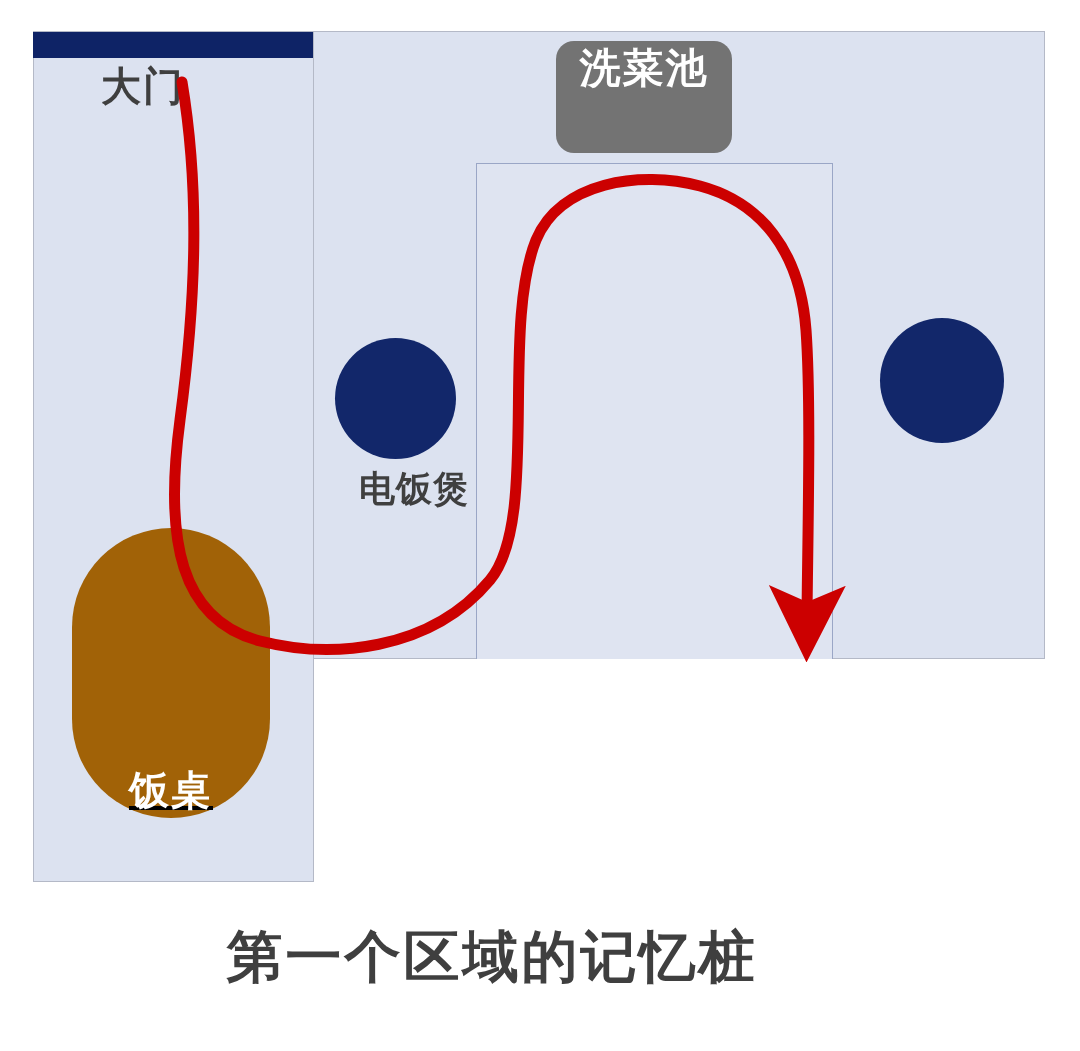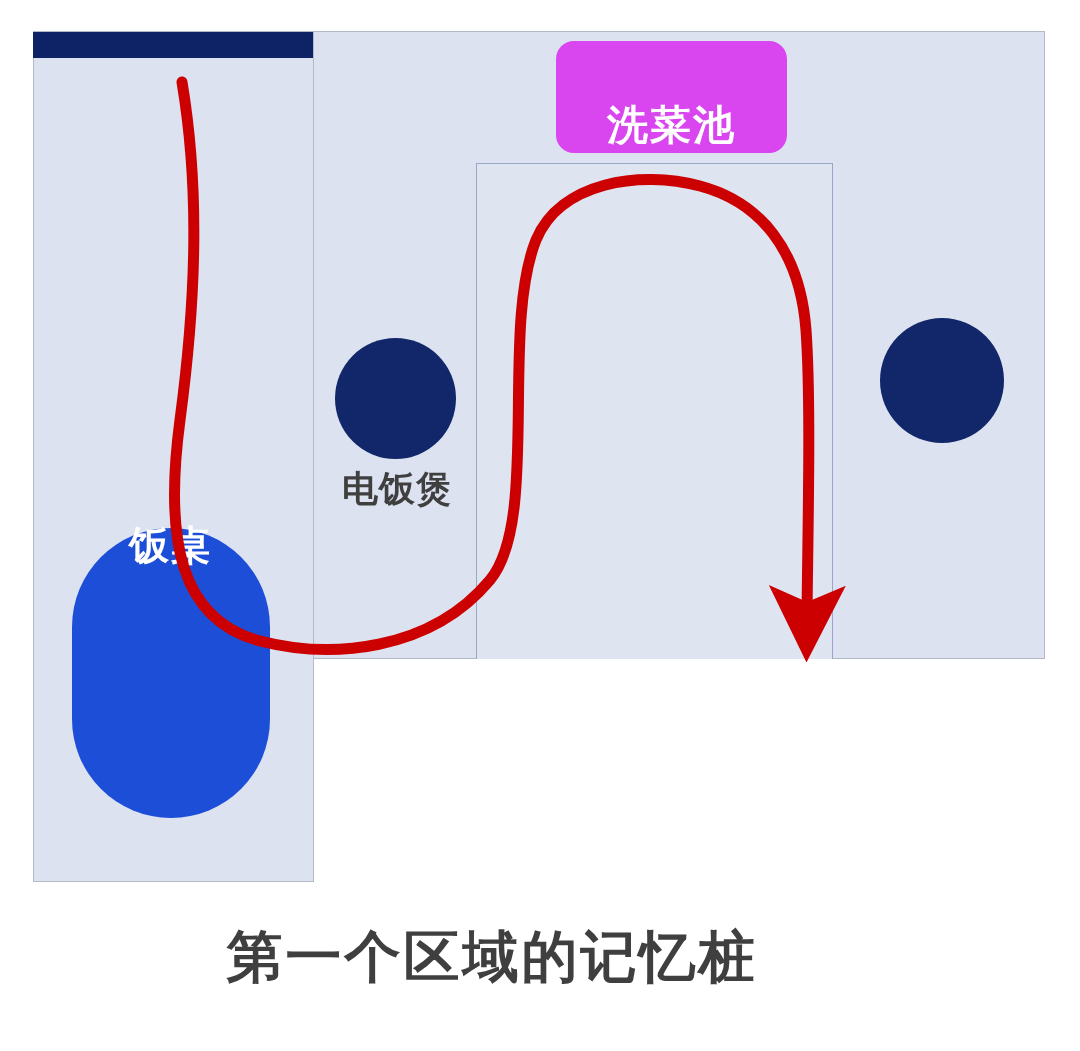--- a/index.html
+++ b/index.html
@@ -76,26 +76,26 @@
     letter-spacing: 2px;
     line-height: 1;
     white-space: nowrap;
   }
 
   
   #sink-box {
     position: absolute;
     left: 556px;
     top: 41px;
-    width: 231px;
+    width: 176px;
     height: 112px;
-    background: #d946ef;
+    background: #737373;
     border-radius: 18px;
     display: flex;
-    align-items: flex-end;
+    align-items: flex-start;
     justify-content: center;
   }
   #sink-label {
     font-size: 41px;
     font-weight: bold;
     color: #ffffff;
     letter-spacing: 2px;
     white-space: nowrap;
   }
 
@@ -116,44 +116,45 @@
     width: 124px;
     height: 125px;
   }
   .appliance-label {
     position: absolute;
     font-size: 36px;
     font-weight: bold;
     color: #3f3f3f;
     letter-spacing: 1px;
     white-space: nowrap;
-    text-align: center;
+    text-align: right;
   }
   #rice-cooker-label {
     left: 325px;
     top: 465px;
     width: 145px;
   }
   #microwave-label {
     left: 868px;
     top: 462px;
     width: 148px;
   }
 
   #dining-table {
     position: absolute;
     left: 72px;
     top: 528px;
     width: 198px;
     height: 290px;
-    background: #1d4ed8;
+    background: #a16207;
     border-radius: 99px;
     display: flex;
-    align-items: flex-start;
+    align-items: flex-end;
     justify-content: center;
+    text-decoration: underline;
   }
   #dining-table-label {
     font-size: 40px;
     font-weight: bold;
     color: #ffffff;
     letter-spacing: 2px;
     white-space: nowrap;
     margin-top: -10px;
   }
 
@@ -184,20 +185,21 @@
 </head>
 <body>
 
 <div id="stage">
 
   <div class="room" id="kitchen-room"></div>
   <div class="room" id="dining-room"></div>
   <div id="counter-zone"></div>
 
   <div id="front-door"></div>
+  <div id="front-door-label">大门</div>
 
   <div id="sink-box">
     <span id="sink-label">洗菜池</span>
   </div>
 
   <div class="appliance-circle" id="rice-cooker-circle"></div>
   <div class="appliance-label" id="rice-cooker-label">电饭煲</div>
 
   <div class="appliance-circle" id="microwave-circle"></div>
 

